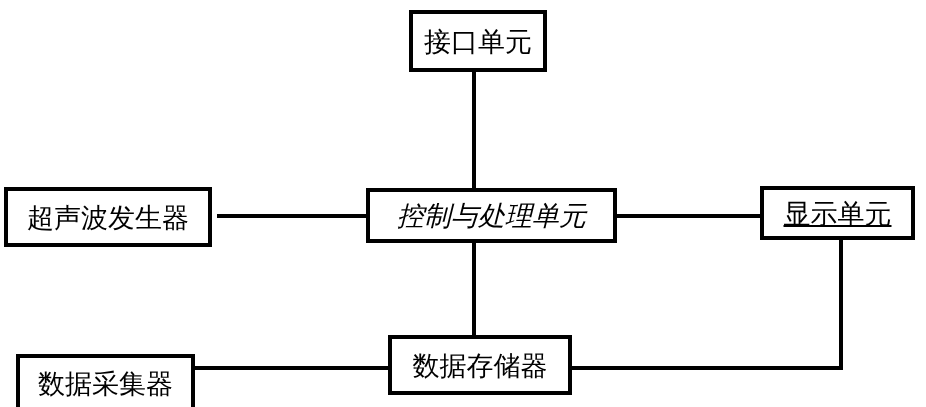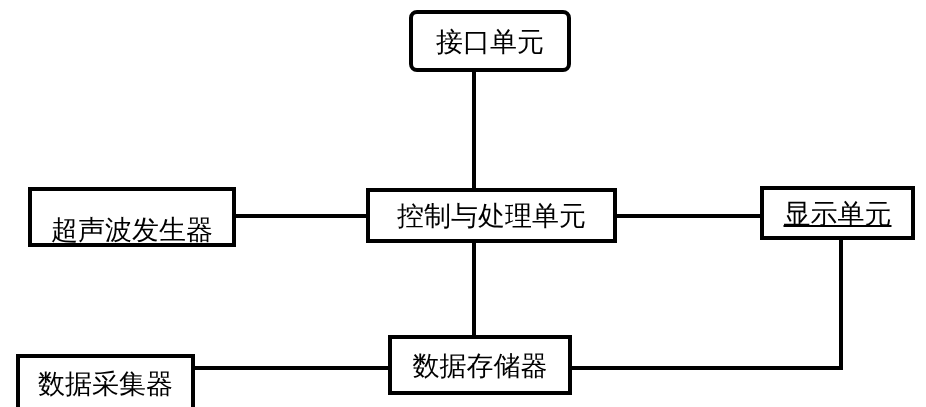--- a/index.html
+++ b/index.html
@@ -38,23 +38,23 @@
   }
   .edge {
     position: absolute;
     background: #000000;
     z-index: 1;
   }
   .edge-h { height: 4px; }
   .edge-v { width: 4px; }
 
   
-  #node-interface      { left: 409px; top: 10px;  width: 162px; height: 62px; border-radius: 8px; }
-  #node-ultrasonic     { left: 28px;  top: 187px; width: 208px; height: 60px; align-items: flex-end; }
-  #node-control        { left: 366px; top: 188px; width: 251px; height: 55px; }
+  #node-interface      { left: 409px; top: 10px;  width: 138px; height: 62px; }
+  #node-ultrasonic     { left: 4px;  top: 187px; width: 208px; height: 60px; }
+  #node-control        { left: 366px; top: 188px; width: 251px; height: 55px; font-style: italic; }
   #node-display        { left: 760px; top: 186px; width: 155px; height: 54px; text-decoration: underline; }
   #node-acquisition    { left: 16px;  top: 354px; width: 179px; height: 58px; }
   #node-storage        { left: 388px; top: 335px; width: 184px; height: 60px; }
 
   
   #edge-interface-control   { left: 472px; top: 70px;  height: 120px; }
   #edge-ultrasonic-control  { left: 217px; top: 214px; width: 151px; }
   #edge-control-display     { left: 615px; top: 214px; width: 147px; }
   #edge-control-storage     { left: 472px; top: 241px; height: 96px; }
   #edge-acquisition-storage { left: 193px; top: 366px; width: 197px; }

